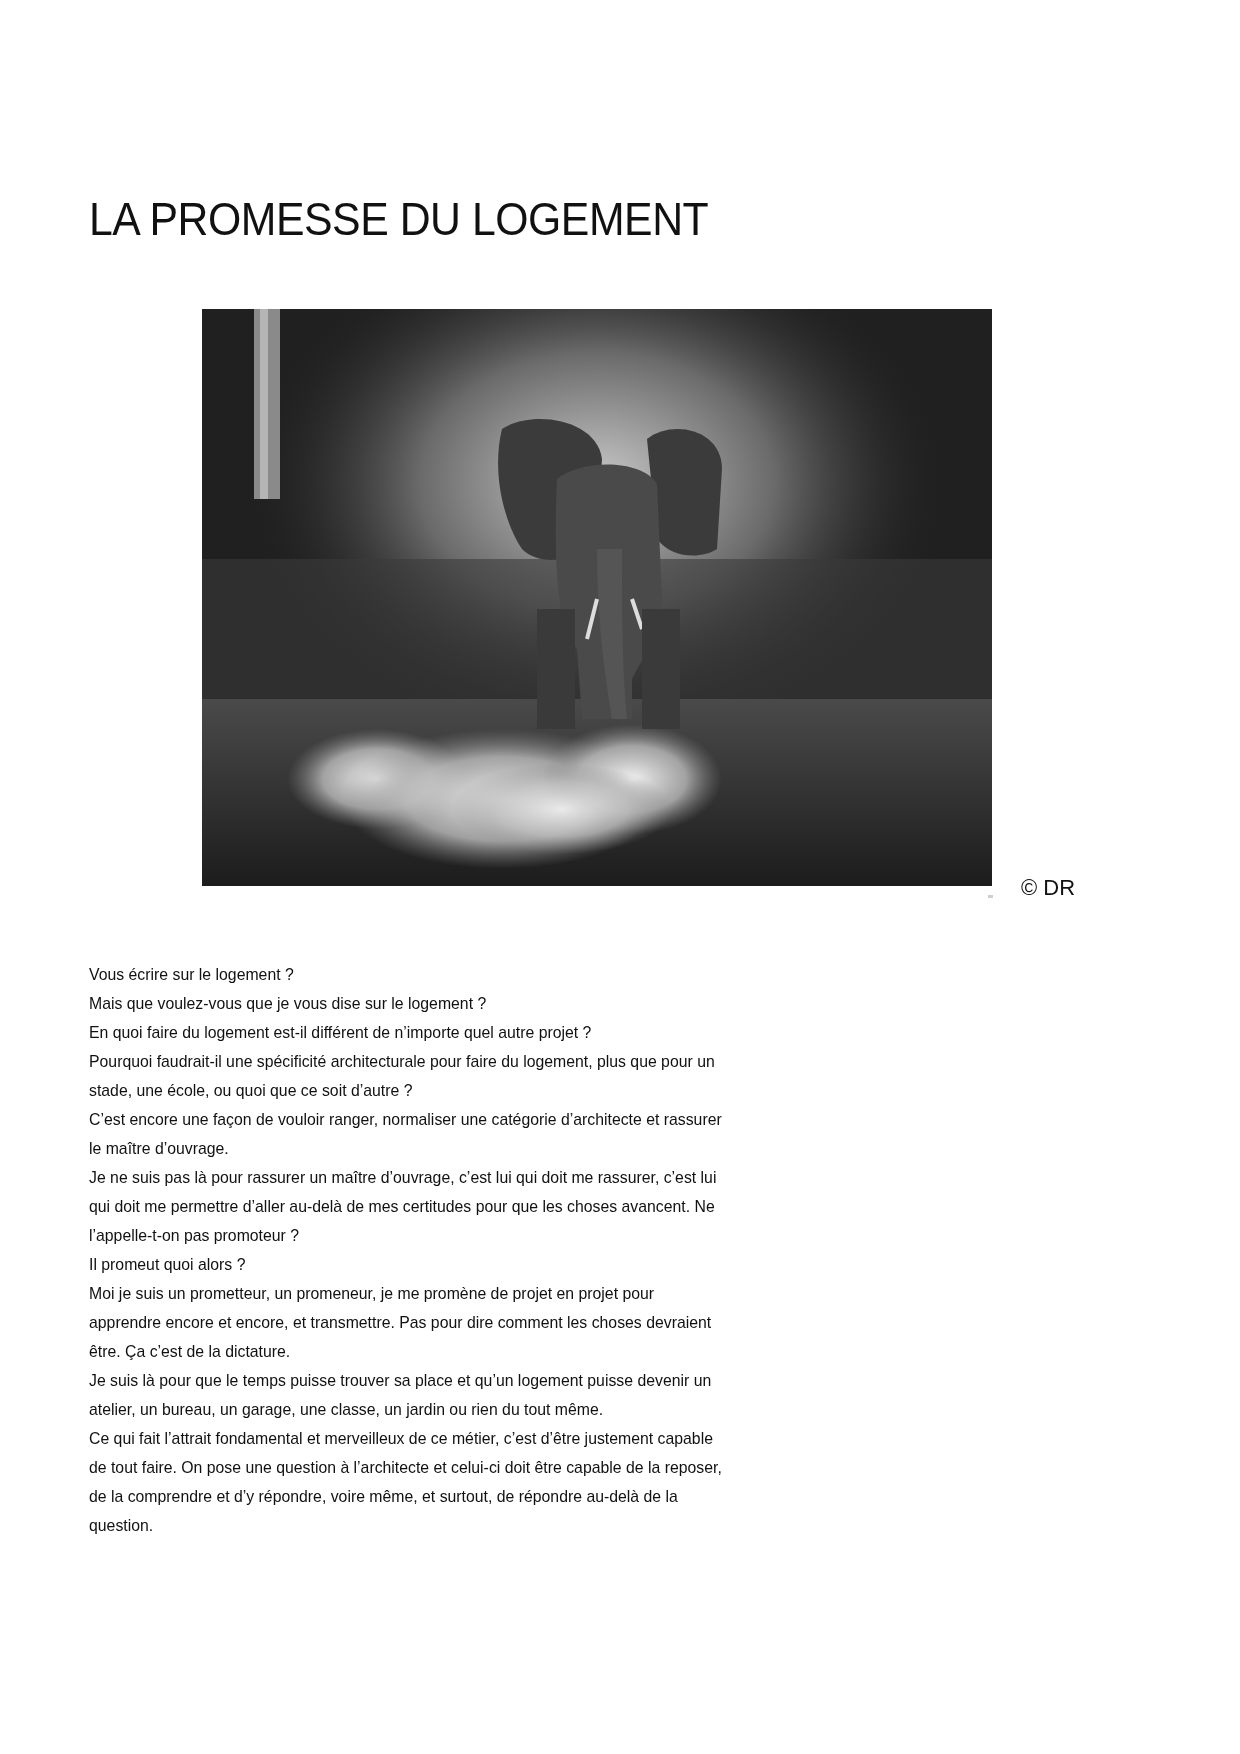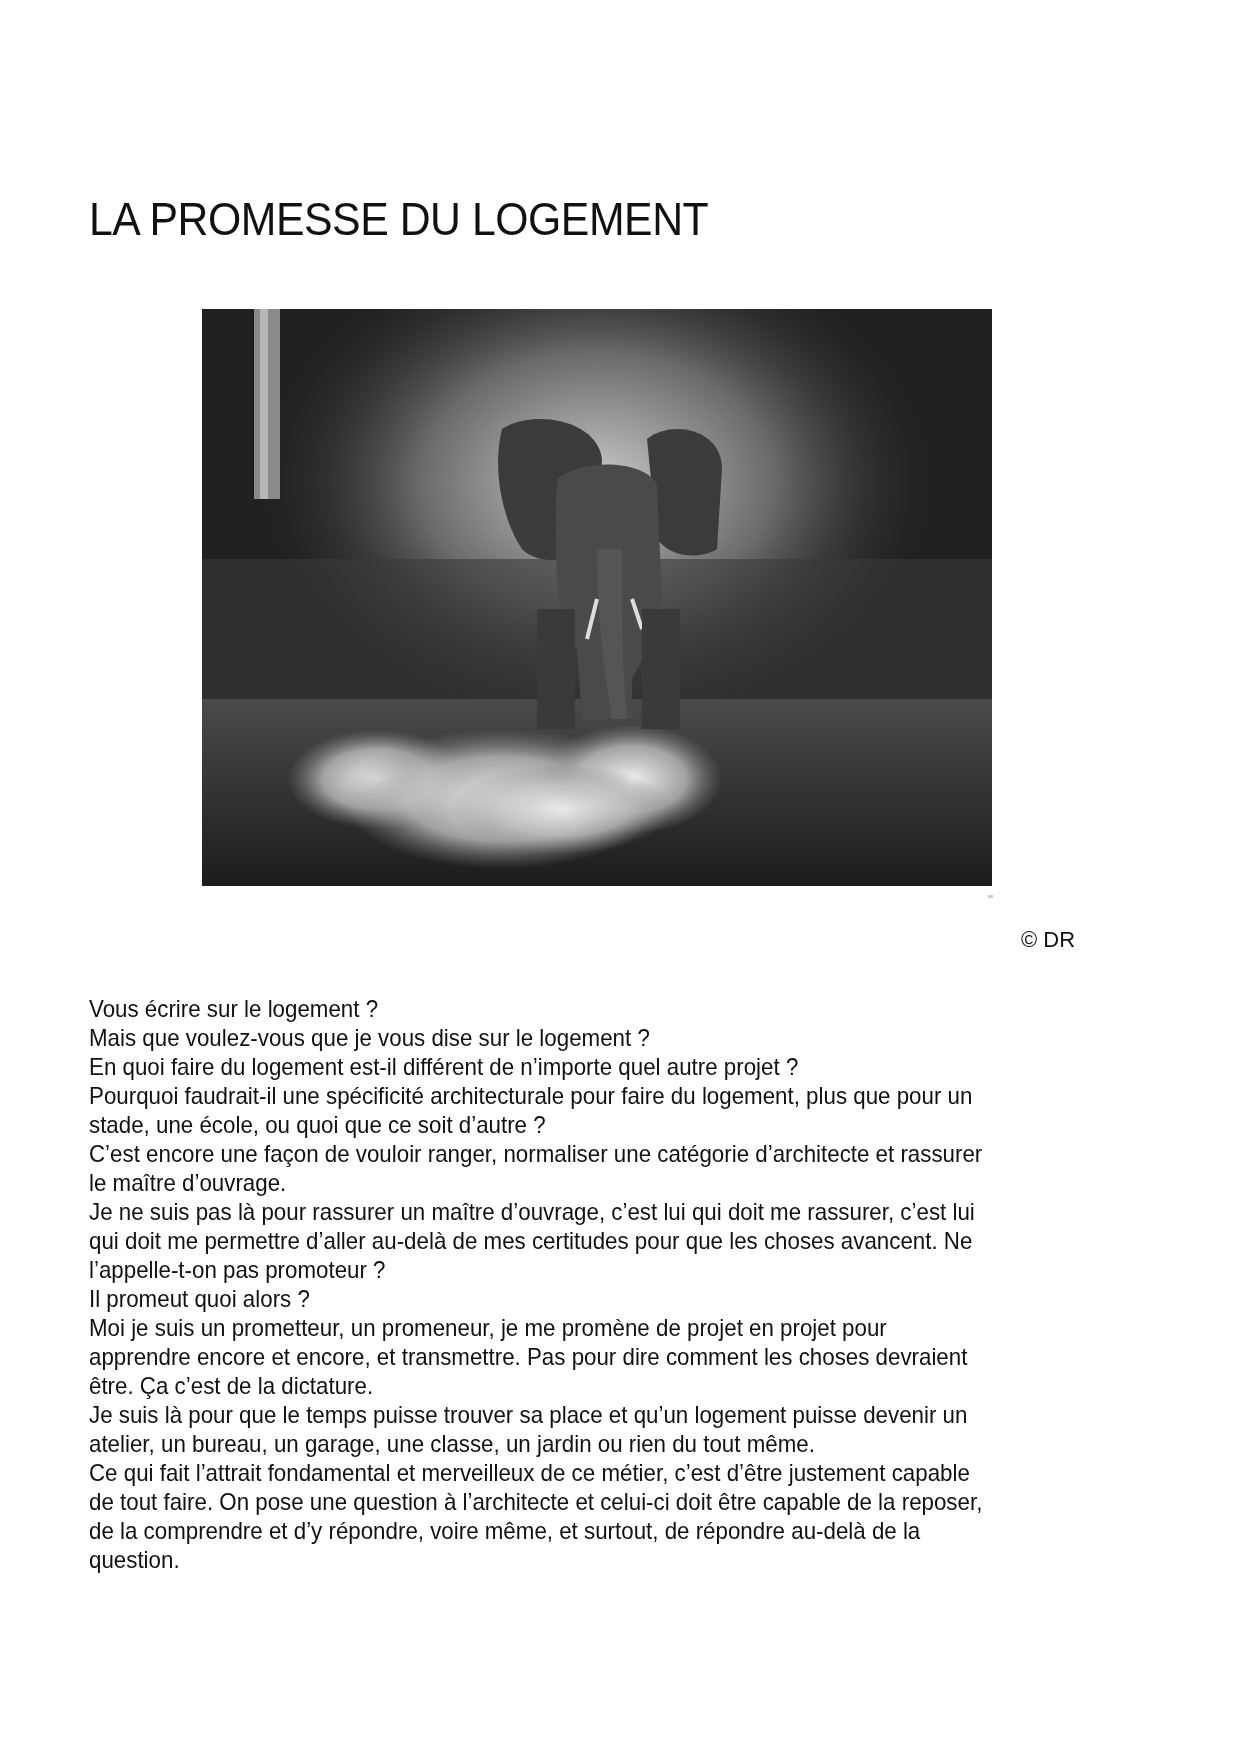--- a/index.html
+++ b/index.html
@@ -1,21 +1,21 @@
 <!DOCTYPE html>
 <html><head>
   <meta charset="utf-8">
   <style>
     html, body { margin: 0; padding: 0; background: #ffffff; }
     body { width: 1240px; height: 1754px; position: relative; overflow: hidden; font-family: "Liberation Sans", sans-serif; color: #111; }
     .title { position: absolute; left: 89px; top: 196px; font-size: 46px; font-weight: normal; letter-spacing: -0.5px; margin: 0; line-height: 1; transform: scaleX(0.93); transform-origin: left; }
     .photo { position: absolute; left: 202px; top: 309px; width: 790px; height: 577px; overflow: hidden; background: #1a1a1a; }
     .photo svg { display: block; width: 100%; height: 100%; }
-    .credit { position: absolute; left: 1021px; top: 929px; font-size: 22px; line-height: 1; }
-    .body-text { position: absolute; left: 89px; top: 994px; width: 1040px; font-size: 24px; line-height: 29px; }
+    .credit { position: absolute; left: 1021px; top: 877px; font-size: 22px; line-height: 1; }
+    .body-text { position: absolute; left: 89px; top: 960px; width: 1040px; font-size: 17px; line-height: 29px; }
     .body-text .line { display: block; white-space: nowrap; transform: scaleX(0.93); transform-origin: left; }
     .tiny-mark { position: absolute; left: 988px; top: 895px; width: 5px; height: 3px; background: #cfcfcf; }
   </style>
 </head>
 <body>
 
 <h1 class="title">LA PROMESSE DU LOGEMENT</h1>
 
 <div class="photo" role="img" aria-label="Black and white photograph of a young elephant charging through dust in a forest clearing">
   <svg viewBox="0 0 790 577" preserveAspectRatio="none">

